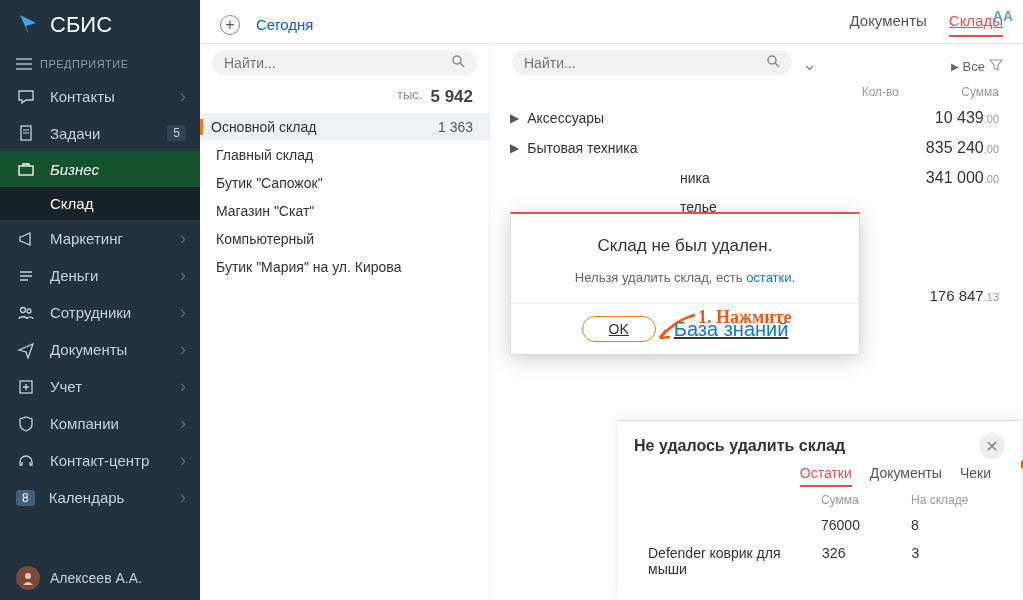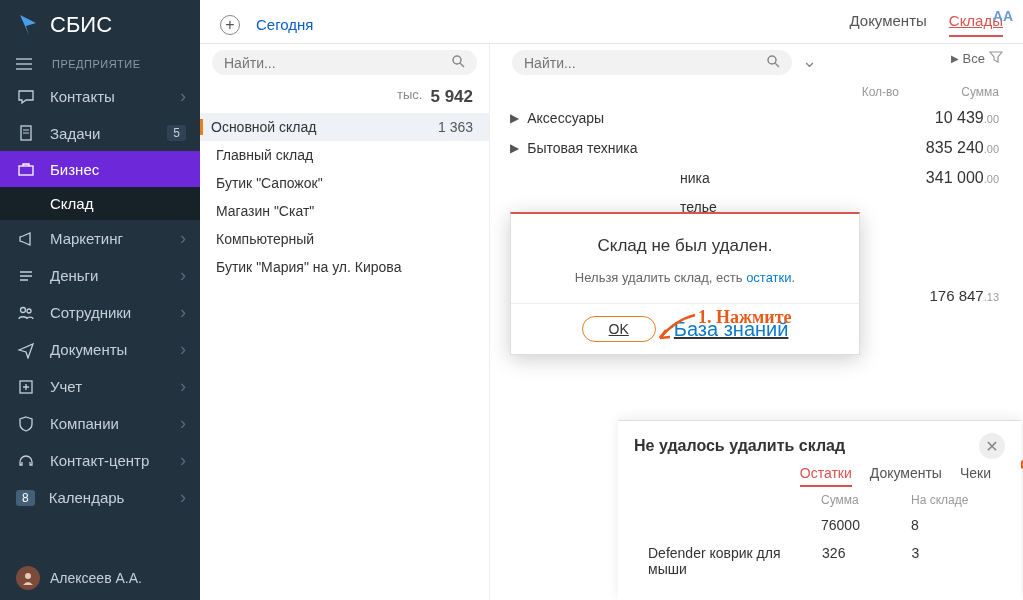--- a/index.html
+++ b/index.html
@@ -1,45 +1,45 @@
 <!DOCTYPE html>
 <html><head>
 <meta charset="utf-8">
 <style>
 * { margin:0; padding:0; box-sizing:border-box; font-family:-apple-system,BlinkMacSystemFont,"Segoe UI",Arial,sans-serif; }
 body { width:1023px; height:600px; overflow:hidden; display:flex; background:#fff; color:#333; font-size:14px; }
 .sidebar { width:200px; background:#23323f; color:#c5d0da; display:flex; flex-direction:column; }
 .logo-row { display:flex; align-items:center; gap:10px; padding:12px 16px; }
 .logo-mark { width:24px; height:24px; }
 .logo-text { font-size:22px; color:#fff; font-weight:500; }
-.section-row { display:flex; align-items:center; gap:20px; padding:8px 16px; }
+.section-row { display:flex; align-items:center; gap:8px; padding:8px 16px; }
 .section-row .hamb { width:16px; height:12px; }
 .section-label { font-size:11px; letter-spacing:0.5px; color:#8b99a6; }
 .nav-item { display:flex; align-items:center; padding:8px 14px 8px 16px; cursor:pointer; font-size:15px; color:#c5d0da; }
-.nav-item.active { background:#6d28d9; color:#fff; }
+.nav-item.active { background:#14532d; color:#fff;font-style:italic; }
 .nav-item.sub { padding-left:50px; background:#172128; color:#fff; }
 .nav-icon { width:20px; height:20px; flex-shrink:0; display:flex; align-items:center; justify-content:center; margin-right:14px; }
 .nav-label { flex:1; }
 .nav-badge { background:#304254; color:#c5d0da; border-radius:3px; padding:1px 6px; font-size:12px; }
 .nav-arrow { color:#5a6b7a; font-size:18px; margin-left:6px; }
 .calendar-badge { background:#445f78; color:#fff; border-radius:3px; padding:1px 6px; font-size:12px; margin-right:14px; }
 .user-row { display:flex; align-items:center; gap:10px; padding:10px 16px; margin-top:auto; }
 .avatar { width:24px; height:24px; border-radius:50%; background:#7a4a3a; display:flex; align-items:center; justify-content:center; color:#fff; font-size:12px; }
 .main { flex:1; position:relative; display:flex; flex-direction:column; }
 .topbar { display:flex; align-items:center; padding:12px 20px 6px; border-bottom:1px solid #e5e5e5; }
 .plus-btn { width:20px; height:20px; border:1px solid #888; border-radius:50%; display:flex; align-items:center; justify-content:center; color:#555; cursor:pointer; font-size:16px; line-height:1; }
 .today-link { color:#0a5ec5; margin-left:16px; font-size:15px; cursor:pointer; }
 .tabs { margin-left:auto; display:flex; gap:22px; }
 .tab { color:#555; font-size:15px; padding-bottom:6px; cursor:pointer; }
 .tab.active { color:#d9534f; border-bottom:2px solid #d9534f;text-decoration:underline; }
 .aa-icon { position:absolute; top:8px; right:10px; color:#6b9bd2; font-size:14px; font-weight:600; }
 .body-row { display:flex; flex:1; }
 .left-col { width:290px; border-right:1px solid #eee; }
 .right-col { flex:1; padding-left:10px; }
-.search-row { display:flex; align-items:flex-start; padding:6px 12px; }
+.search-row { display:flex; align-items:flex-end; padding:6px 12px; }
 .search-box { flex:1; display:flex; align-items:center; background:#f2f2f2; border-radius:14px; padding:4px 12px; }
 .search-box input { flex:1; border:0; background:transparent; outline:none; font-size:14px; color:#666; }
 .search-ico { color:#888; }
 .chev-down { margin:0 10px; color:#888; font-size:18px; cursor:pointer; }
 .all-filter { margin-left:auto; display:flex; align-items:center; gap:4px; color:#666; font-size:13px; cursor:pointer; padding-right:8px; }
 .filter-ico { color:#999; }
 .summary-row { display:flex; padding:6px 16px; font-size:13px; color:#444; }
 .summary-row .label { color:#888; margin-left:auto; margin-right:8px; }
 .summary-row .val { font-weight:700; font-size:17px; }
 .header-row { display:flex; padding:4px 24px; color:#999; font-size:12px; }

